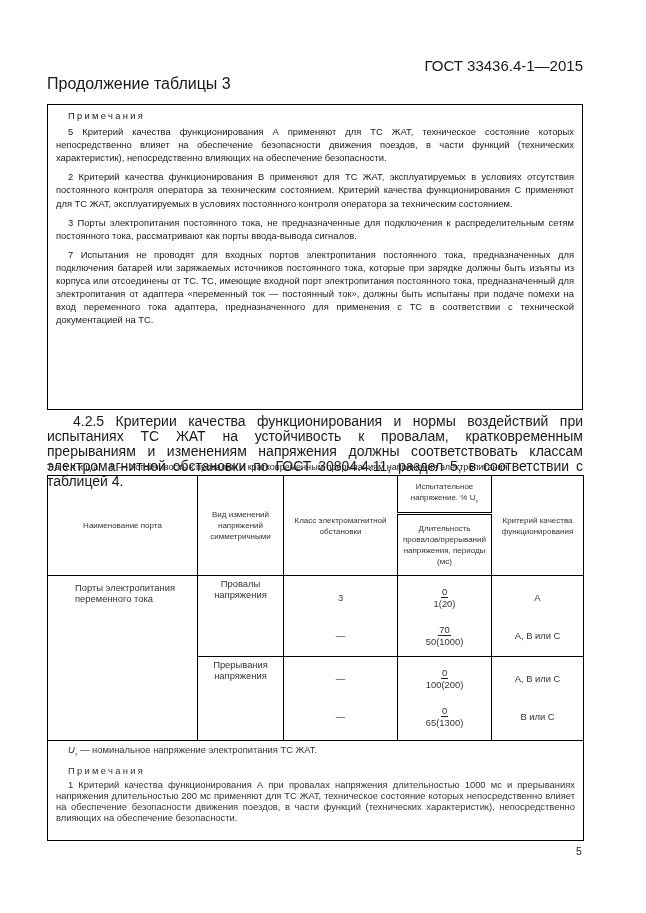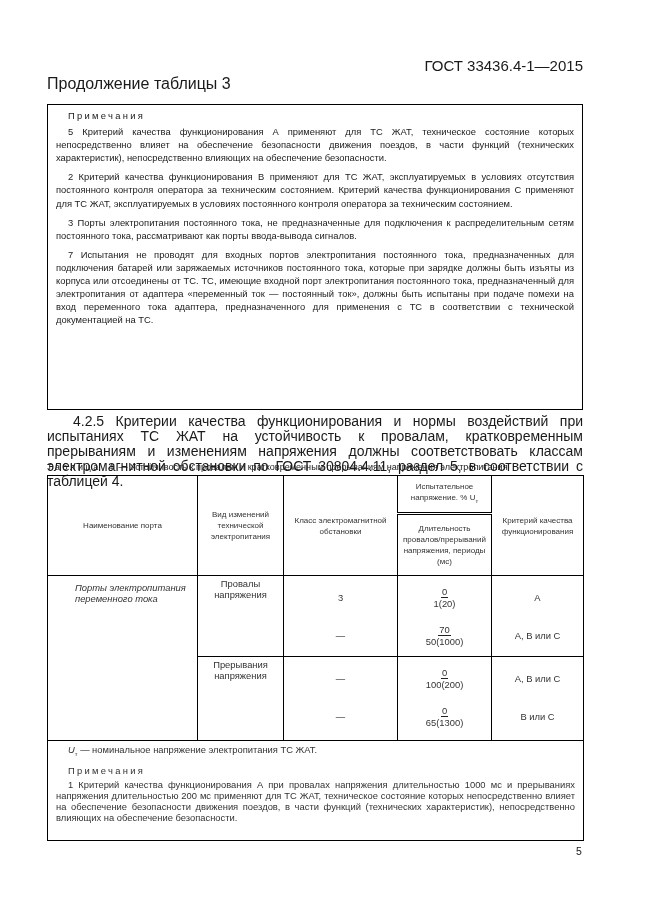--- a/index.html
+++ b/index.html
@@ -19,21 +19,21 @@
   .table-caption .spaced { letter-spacing: 2.2px; font-family: Liberation Mono, monospace; }
   table.data-table { position: absolute; left: 47px; top: 475px; width: 536px;
                      border-collapse: collapse; font-size: 8px; table-layout: fixed; }
   table.data-table td { border: 1px solid #000; vertical-align: middle; text-align: center;
                         padding: 2px 3px; line-height: 11px; color: #333; }
   .col1 { width: 150px; } .col2 { width: 86px; } .col3 { width: 114px; }
   .col4 { width: 94px; } .col5 { width: 92px; }
   td.dbl-bottom { border-bottom: 3px double #000 !important; }
   td.body { font-size: 9.4px; color: #222; vertical-align: top !important; line-height: 12px; }
   td.body.port { text-align: left; padding-left: 5px; padding-top: 6px; }
-  td.body .indent { padding-left: 22px; font-style: italic; }
+  td.body .indent { padding-left: 22px; }
   .frac { display: inline-block; text-align: center; line-height: 11px; }
   .frac .num { display: inline-block; border-bottom: 1px solid #222; padding: 0 1px; }
   td.notes-cell { text-align: left !important; font-size: 9.4px; line-height: 13.2px;
                   padding: 3px 8px 12px 8px !important; color: #222; vertical-align: top !important; }
   td.notes-cell p { margin: 0 0 5px 0; text-indent: 12px; text-align: justify; }
   td.notes-cell p.notes-title { letter-spacing: 2.3px; margin-bottom: 3px; }
   .page-number { position: absolute; left: 576px; top: 845px; font-size: 10.5px; }
   .cellrow { height: 38px; display: flex; align-items: center; justify-content: center; }
 </style>
 </head>
@@ -63,21 +63,21 @@
   <colgroup>
     <col class="col1">
       <col class="col2">
       <col class="col3">
       <col class="col4">
       <col class="col5">
   </colgroup>
   <tbody>
       <tr style="height:38px">
     <td rowspan="2">Наименование порта</td>
-    <td rowspan="2">Вид изменений технической электропитания</td>
+    <td rowspan="2">Вид изменений напряжений симметричными</td>
     <td rowspan="2">Класс электромагнитной обстановки</td>
     <td class="dbl-bottom"><span>Испытательное напряжение. % U</span><sub style="font-size:6px">т</sub></td>
     <td rowspan="2">Критерий качества функционирования</td>
   </tr>
   <tr style="height:62px">
     <td>Длительность провалов/прерываний напряжения, периоды (мс)</td>
   </tr>
 
   <tr style="height:78px">
     <td class="body port" rowspan="2">

